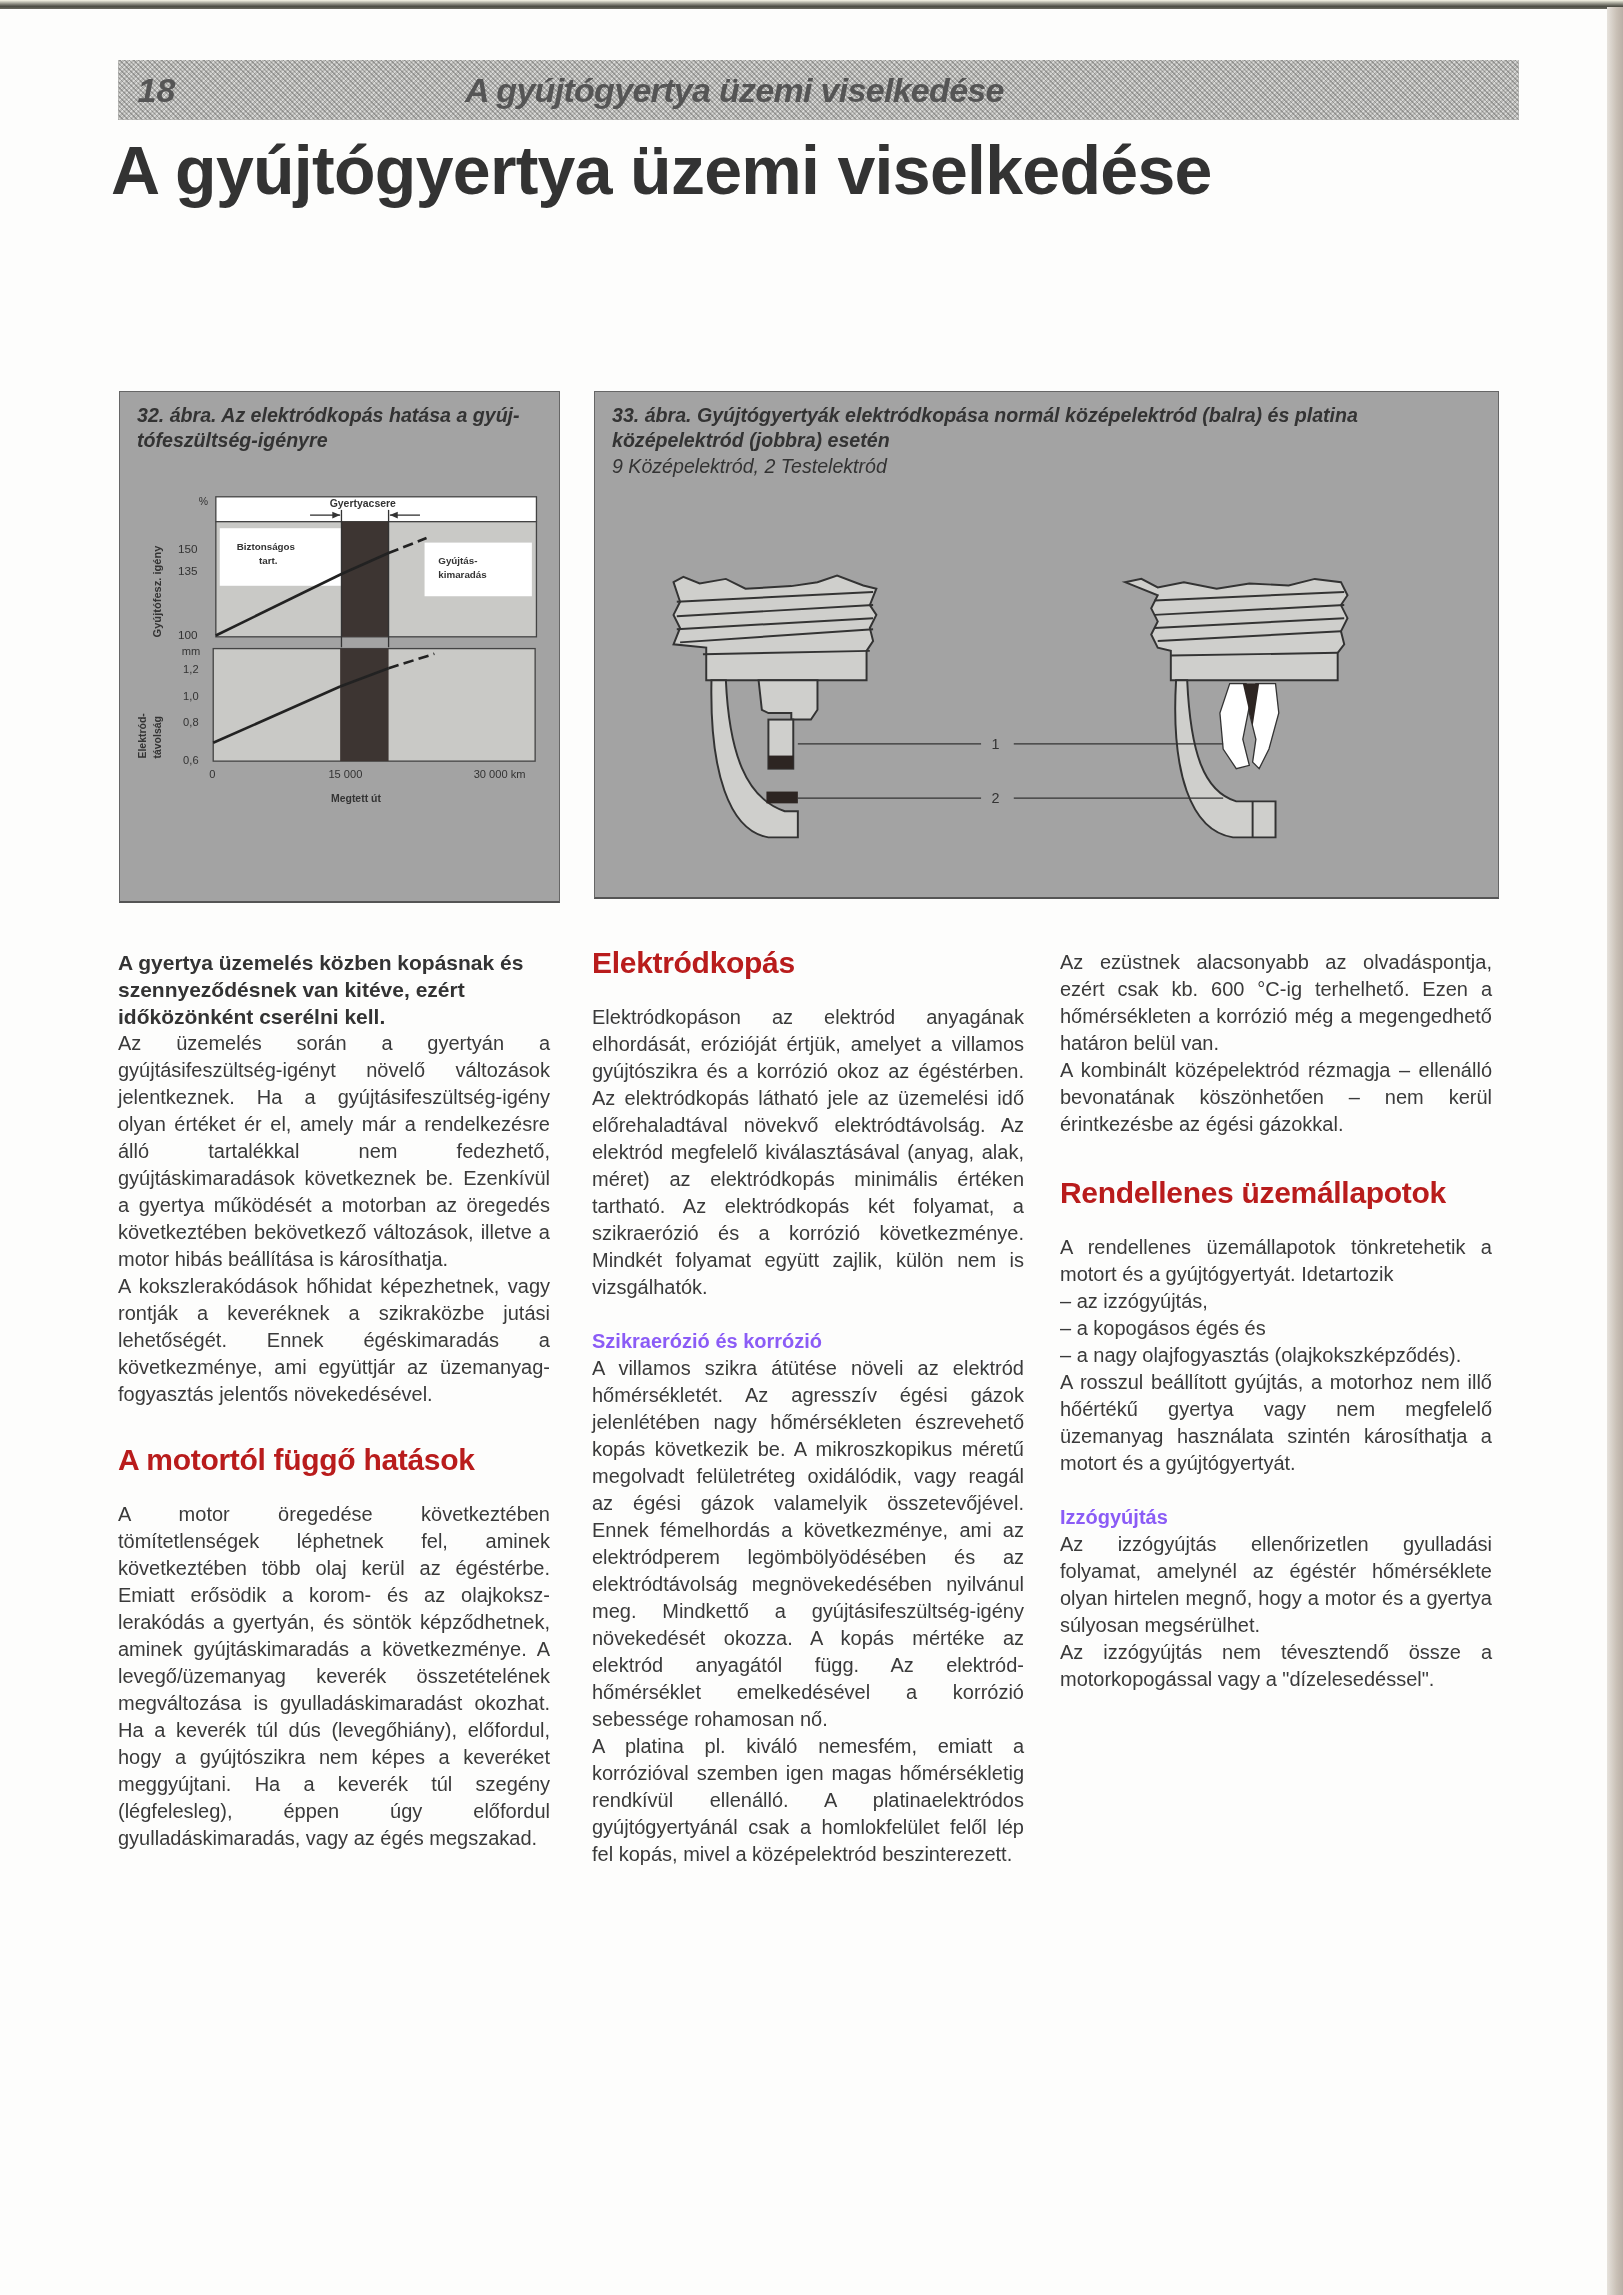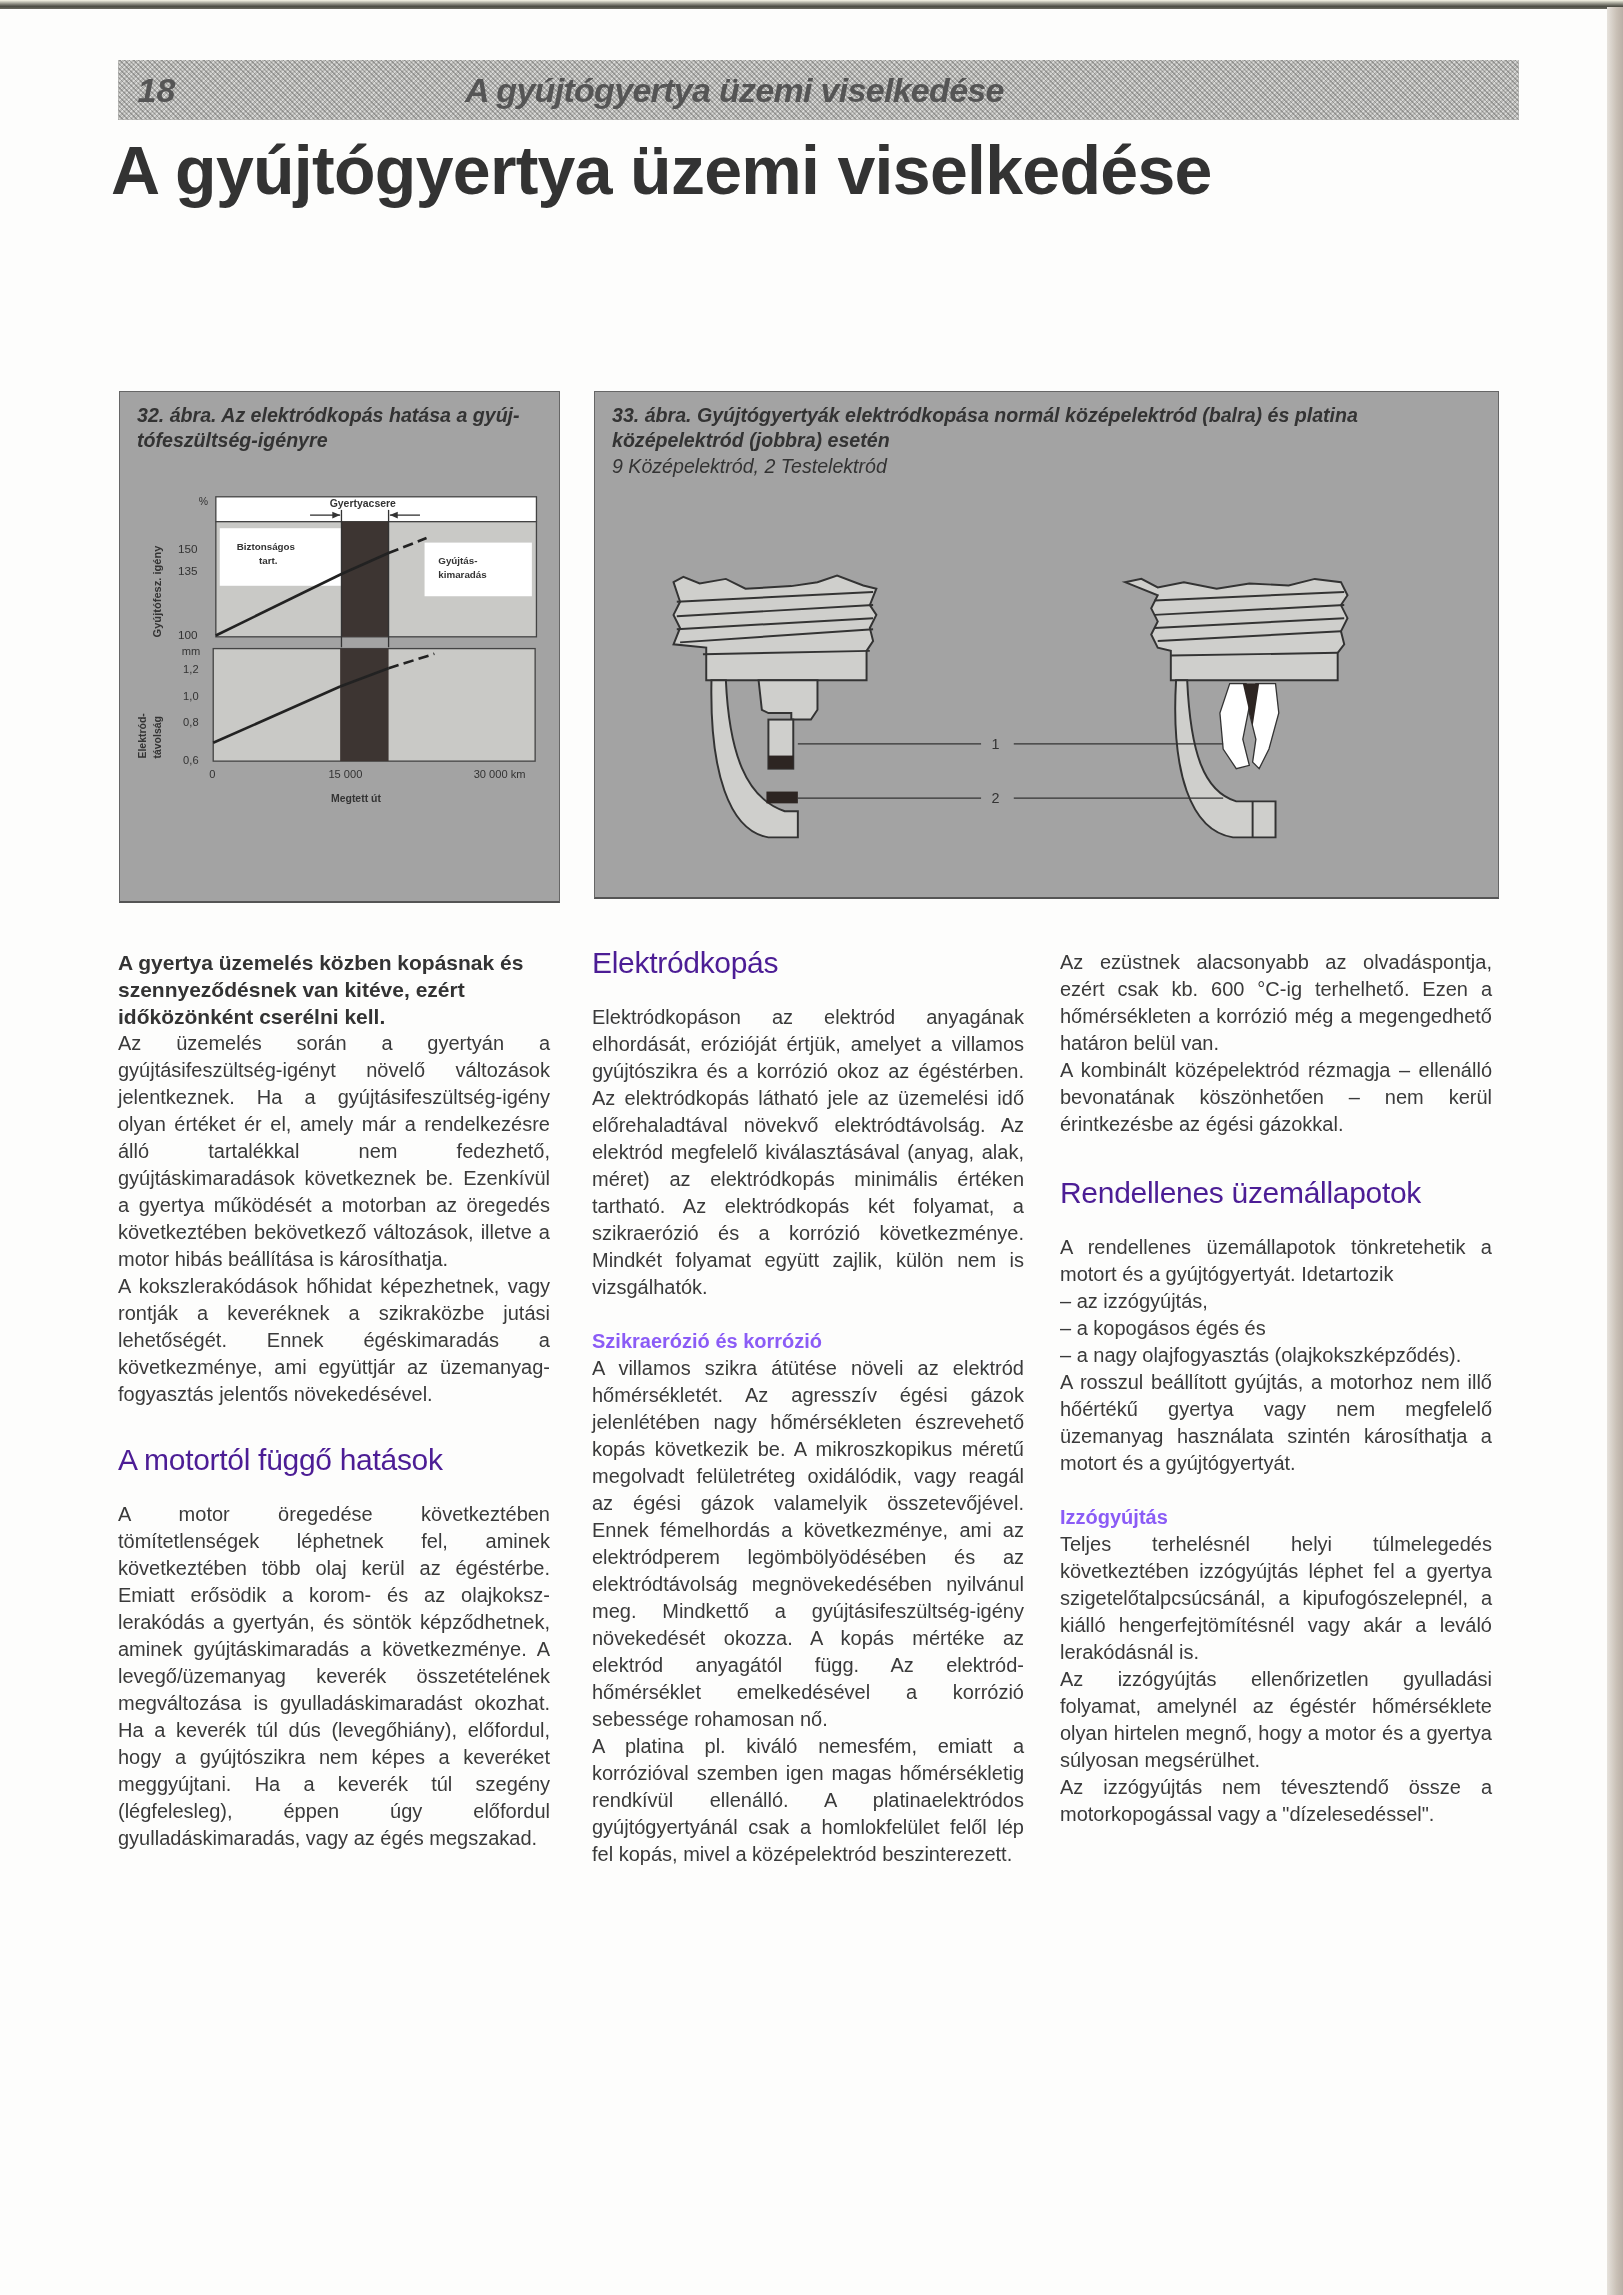--- a/index.html
+++ b/index.html
@@ -26,21 +26,21 @@
   .figcap { position: absolute; left: 17px; top: 10.5px; font-size: 19.6px; font-style: italic; font-weight: bold; line-height: 1.3; color: #333; }
   #fig33 .figcap { font-size: 19.6px; width: 871px; }
   #fig33 .figsub { position: absolute; left: 17px; top: 63px; font-size: 19.6px; font-style: italic; color: #333; }
 
   .col { position: absolute; top: 949px; width: 432px; font-size: 20px; line-height: 27px; text-align: justify; color: #3a3a3a; }
   #col1 { left: 118px; }
   #col2 { left: 592px; }
   #col3 { left: 1060px; }
   .lead { font-weight: bold; font-size: 21px; line-height: 27px; text-align: left; color: #333; margin: 0 0 34px 0; }
   .col p { margin: 0; }
-  .col h2 { font-size: 30px; font-weight: normal; margin: 0; color: #4c1d95; letter-spacing: -0.3px; }
+  .col h2 { font-size: 30px; font-weight: bold; margin: 0; color: #b91c1c; letter-spacing: -0.3px; }
   .col h3 { font-size: 20px; font-weight: bold; margin: 0; color: #8b5cf6; }
   .col ul { list-style: none; margin: 0; padding: 0; }
   .col ul li { padding-left: 19.6px; text-indent: -19.6px; text-align: justify; }
 </style>
 </head>
 <body>
 
 <div class="topedge"></div>
 <div class="rightedge"></div>
 
@@ -162,17 +162,16 @@
   <p>A kombinált középelektród rézmagja – ellenálló bevonatának köszönhetően – nem kerül érintkezésbe az égési gázokkal.</p>
   <h2 style="margin:41px 0 27.5px 0">Rendellenes üzemállapotok</h2>
   <p>A rendellenes üzemállapotok tönkretehetik a motort és a gyújtógyertyát. Idetartozik</p>
   <ul>
     <li>– az izzógyújtás,</li>
     <li>– a kopogásos égés és</li>
     <li>– a nagy olajfogyasztás (olajkokszképződés).</li>
   </ul>
   <p>A rosszul beállított gyújtás, a motorhoz nem illő hőértékű gyertya vagy nem megfelelő üzemanyag használata szintén károsíthatja a motort és a gyújtógyertyát.</p>
   <h3 style="margin:27.5px 0 0 0">Izzógyújtás</h3>
-  <p>Teljes terhelésnél helyi túlmelegedés következtében izzógyújtás léphet fel a gyertya szigetelőtalpcsúcsánál, a kipufogószelepnél, a kiálló hengerfejtömítésnél vagy akár a leváló lerakódásnál is.</p>
   <p>Az izzógyújtás ellenőrizetlen gyulladási folyamat, amelynél az égéstér hőmérséklete olyan hirtelen megnő, hogy a motor és a gyertya súlyosan megsérülhet.</p>
   <p>Az izzógyújtás nem tévesztendő össze a motorkopogással vagy a "dízelesedéssel".</p>
 </div>
 
 
 </body></html>

